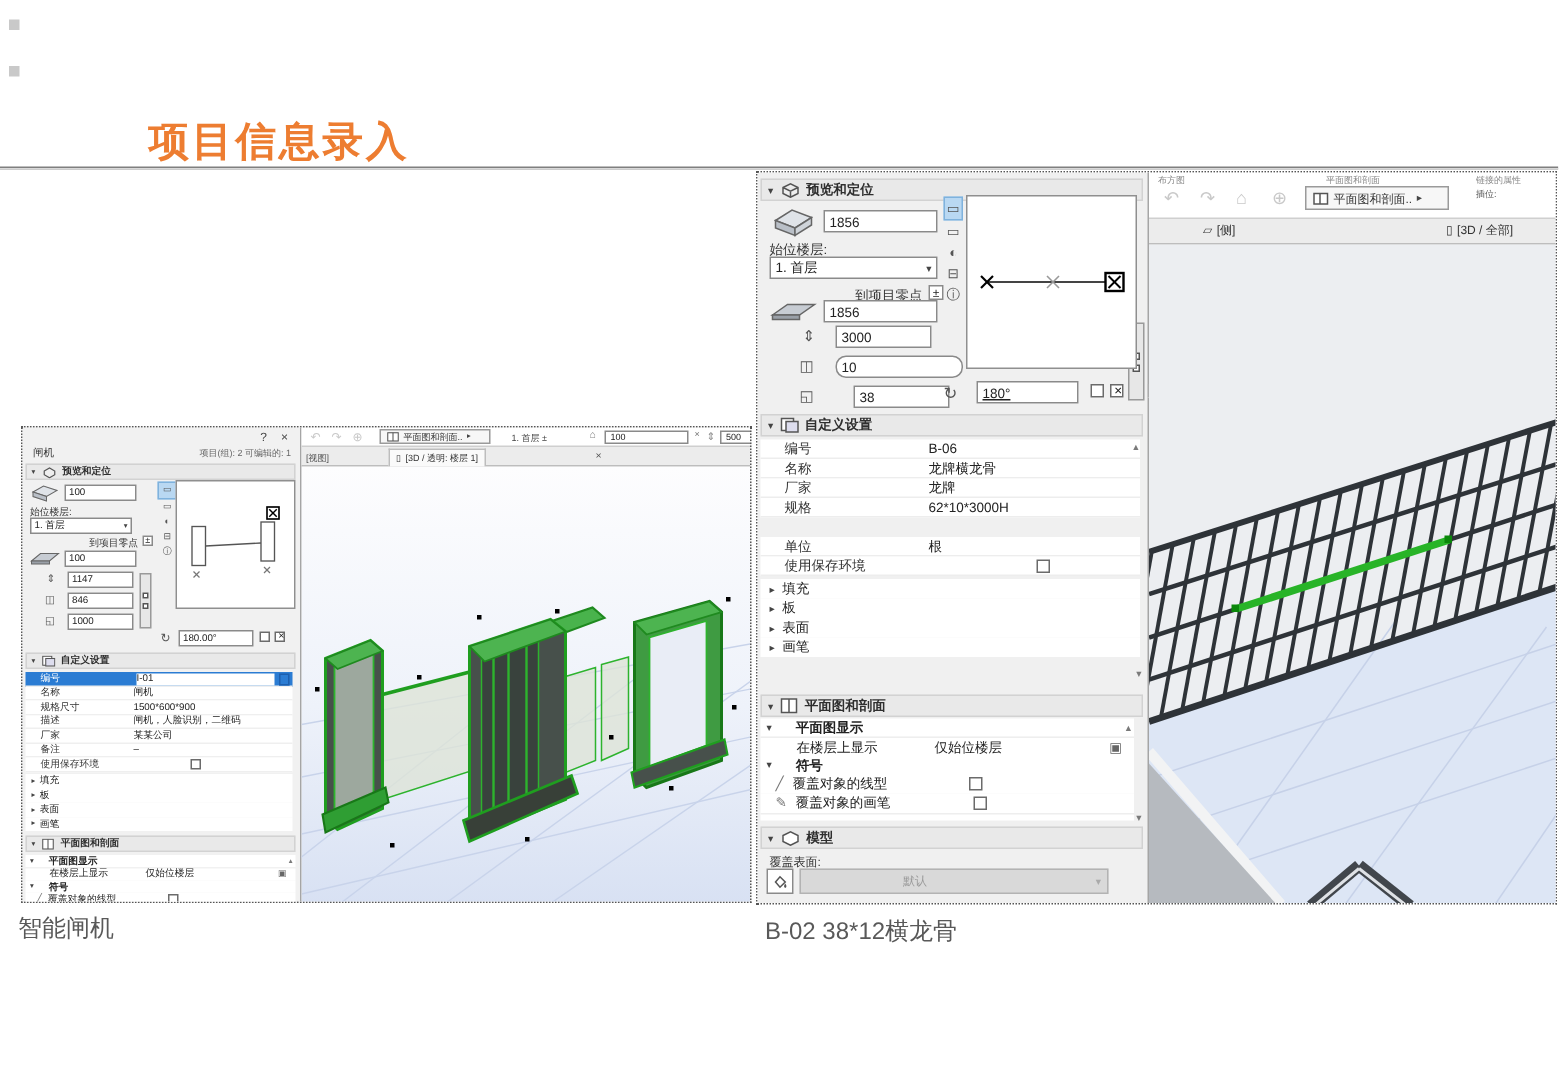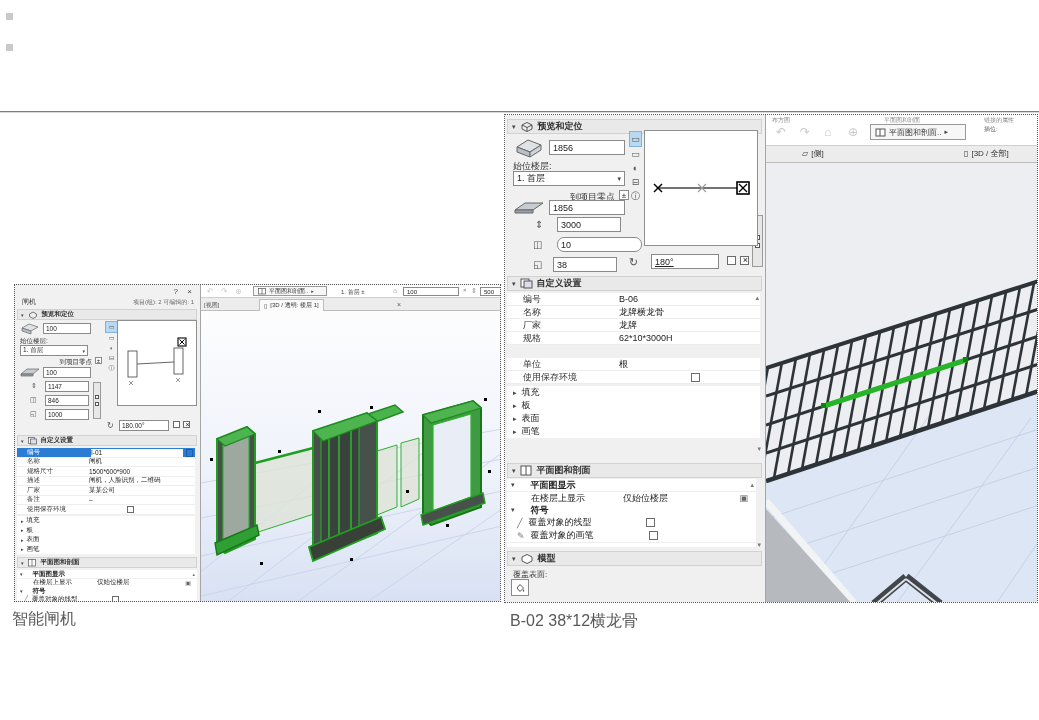--- a/index.html
+++ b/index.html
@@ -86,20 +86,21 @@
 .lw-panel .cb.x::before { font-size:7px; top:-1px; width:7px; }
 </style>
 </head>
 <body>
 
 <div class="slide">
 
   <div class="corner-mark" style="top:13px"></div>
   <div class="corner-mark" style="top:44px"></div>
 
+  <div class="page-title">项目信息录入</div>
   <div class="title-rule"></div>
 
   <div class="shot" style="left:504px; top:114px; width:534px; height:489px;">
 
     <div class="rw-panel">
 
       
       <div class="sech" style="top:4px">
         <span class="tri">▾</span>
         <svg width="14" height="11">
@@ -138,21 +139,21 @@
       <div class="inp" style="left:52px; top:102px; width:64px; height:15px;">
           <span>3000</span>
         </div>
 
       <div class="lbl" style="left:28px; top:124px; font-size:10px; color:#555;">◫</div>
       <div class="inp" style="left:52px; top:122px; width:85px; height:15px;border-radius:7px;">
           <span>10</span>
         </div>
 
       <div class="lbl" style="left:28px; top:144px; font-size:10px; color:#555;">◱</div>
-      <div class="inp" style="left:48px; top:142px; width:64px; height:15px;">
+      <div class="inp" style="left:64px; top:142px; width:64px; height:15px;">
           <span>38</span>
         </div>
 
       <div class="chainbtn" style="left:247px; top:100px; width:11px; height:52px;">
           <i></i>
           <i></i>
         </div>
 
       
       <div class="iconstrip" style="left:124px; top:16px; font-size:9px; line-height:14px;">
@@ -280,20 +281,24 @@
             <path d="M2,4 L7,1.5 L12,4 L12,8 L7,10.5 L2,8 Z" fill="#fff" stroke="#555" stroke-width="1"></path>
           </svg>
         <span>模型</span>
       </div>
       <div class="lbl" style="left:8px; top:454px; font-size:8px;">覆盖表面:</div>
       <div class="sqbtn" style="left:6px; top:464px; width:18px; height:17px;">
         <svg width="12" height="12">
             <path d="M3,6 L6,2.5 L9.5,6 L6,9.5 Z" fill="#fff" stroke="#555" stroke-width="1"></path>
             <path d="M9.5,7 q1.6,2 0,3 q-1.6,-1 0,-3" fill="#555"></path>
           </svg>
+      </div>
+      <div class="disabled-drop" style="left:28px; top:464px; width:206px; height:17px; font-size:8px;">
+        <span style="margin-left:64px">默认</span>
+        <span class="tri" style="color:#aaa">▾</span>
       </div>
     </div>
 
     <div class="abs" style="left:261px; top:0; width:273px; height:489px;">
       <div class="vp-toolbar" style="left:0; top:0; width:273px; height:31px;">
         <span class="tinylbl" style="left:6px; top:1px;">布方图</span>
         <span class="tinylbl" style="left:118px; top:1px;">平面图和剖面</span>
         <span class="tinylbl" style="left:218px; top:1px;">链接的属性</span>
         <span class="tinylbl" style="left:218px; top:10px; color:#555;">插位:</span>
         <span class="ghost abs" style="left:10px; top:10px; font-size:12px;">↶</span>

